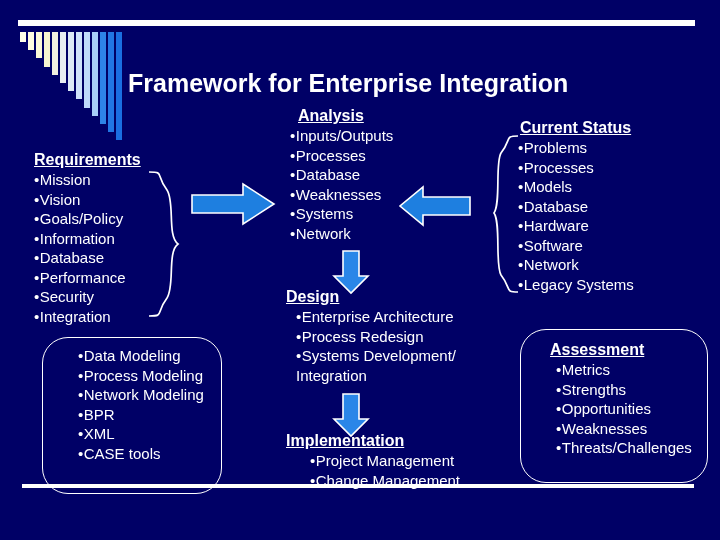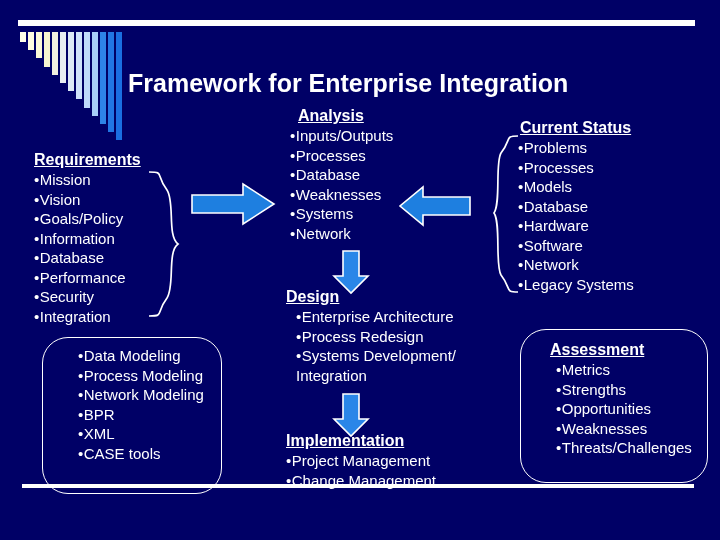--- a/index.html
+++ b/index.html
@@ -103,21 +103,21 @@
   #current-status .hd { padding-left: 2px; }
 
   #methodologies { left: 60px; top: 346px; width: 170px; }
   #methodologies .hd { padding-left: 8px; }
   #methodologies .item { padding-left: 18px; }
 
   #design { left: 286px; top: 287px; width: 200px; }
   #design .item { padding-left: 0px; margin-left: 10px; }
 
   #implementation { left: 286px; top: 431px; width: 200px; }
-  #implementation .item { padding-left: 0px; }
+  #implementation .item { padding-left: 0px; margin-left: 24px; }
 
   #assessment { left: 538px; top: 340px; width: 180px; }
   #assessment .hd { padding-left: 12px; }
   #assessment .item { padding-left: 18px; }
 
   
   .roundbox {
     position: absolute;
     border: 1.6px solid #ffffff;
     border-radius: 26px;

